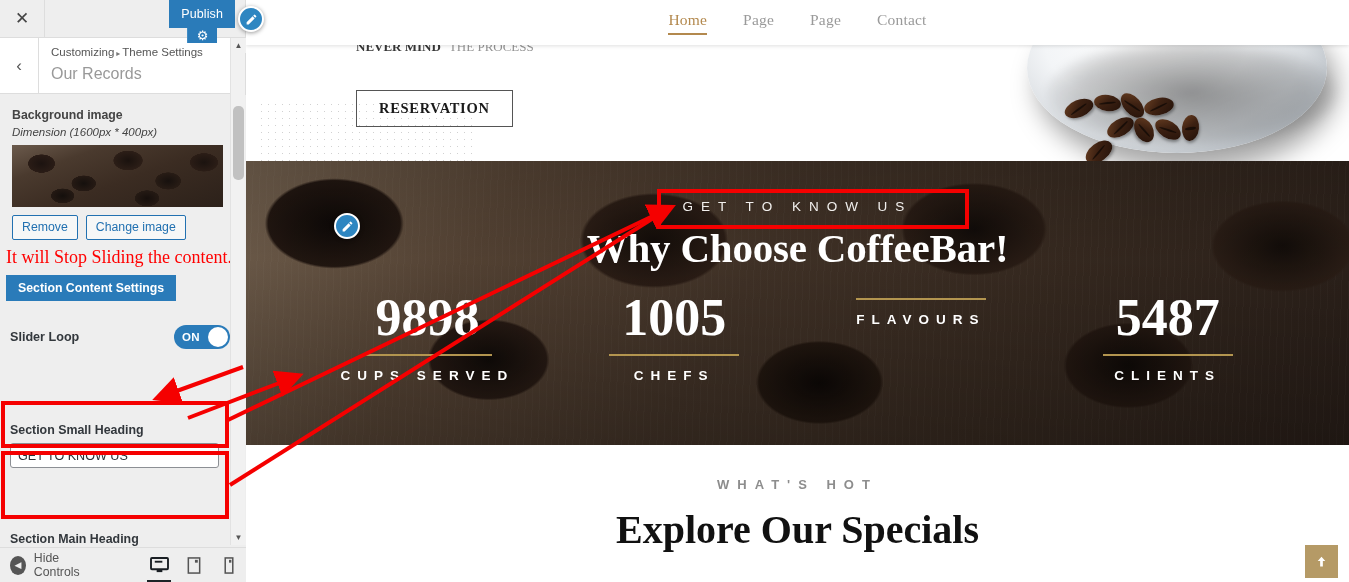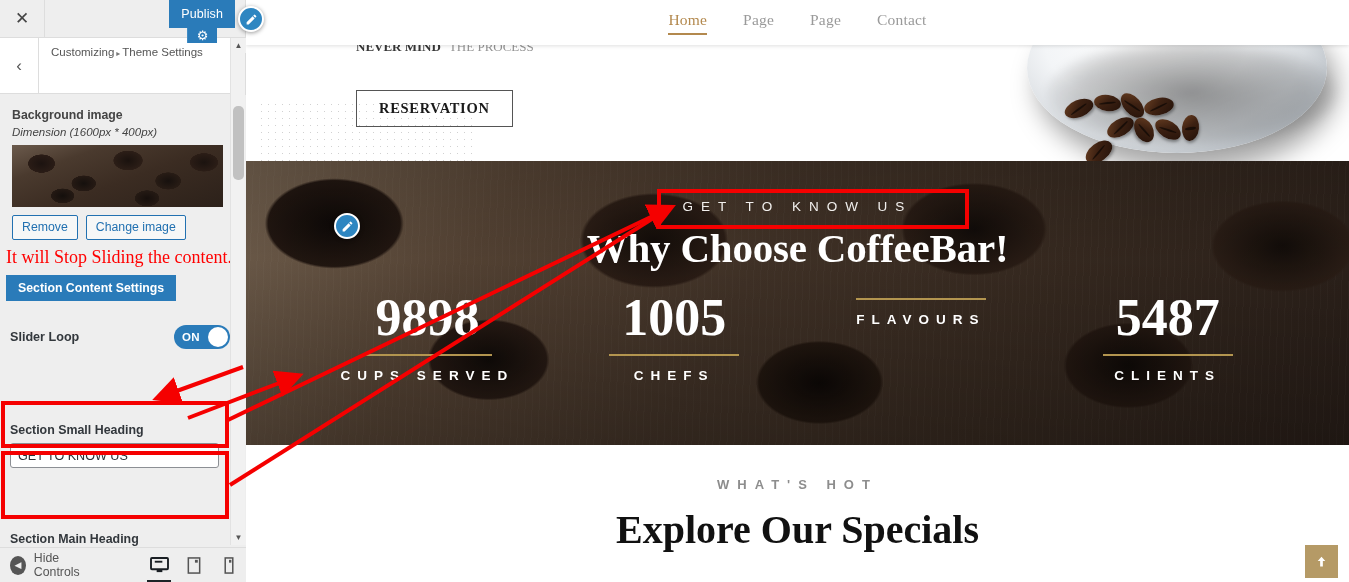--- a/index.html
+++ b/index.html
@@ -459,20 +459,21 @@
         <button class="cz-gear">⚙</button>
       </div>
     </div>
 
     <div class="cz-header">
       <div class="cz-back">‹</div>
       <div class="cz-titles">
         <div class="cz-crumb">
           <a>Customizing</a><span class="sep">▸</span><a>Theme Settings</a>
         </div>
+        <div class="cz-panel-title">Our Records</div>
       </div>
     </div>
 
     <div class="cz-body">
       <div class="cz-scrollregion">
 
         <div class="ctrl" style="padding-top:13px;">
           <span class="ctrl-label">Background image</span>
           <span class="ctrl-desc">Dimension (1600px * 400px)</span>
           <div class="thumb-wrap">

